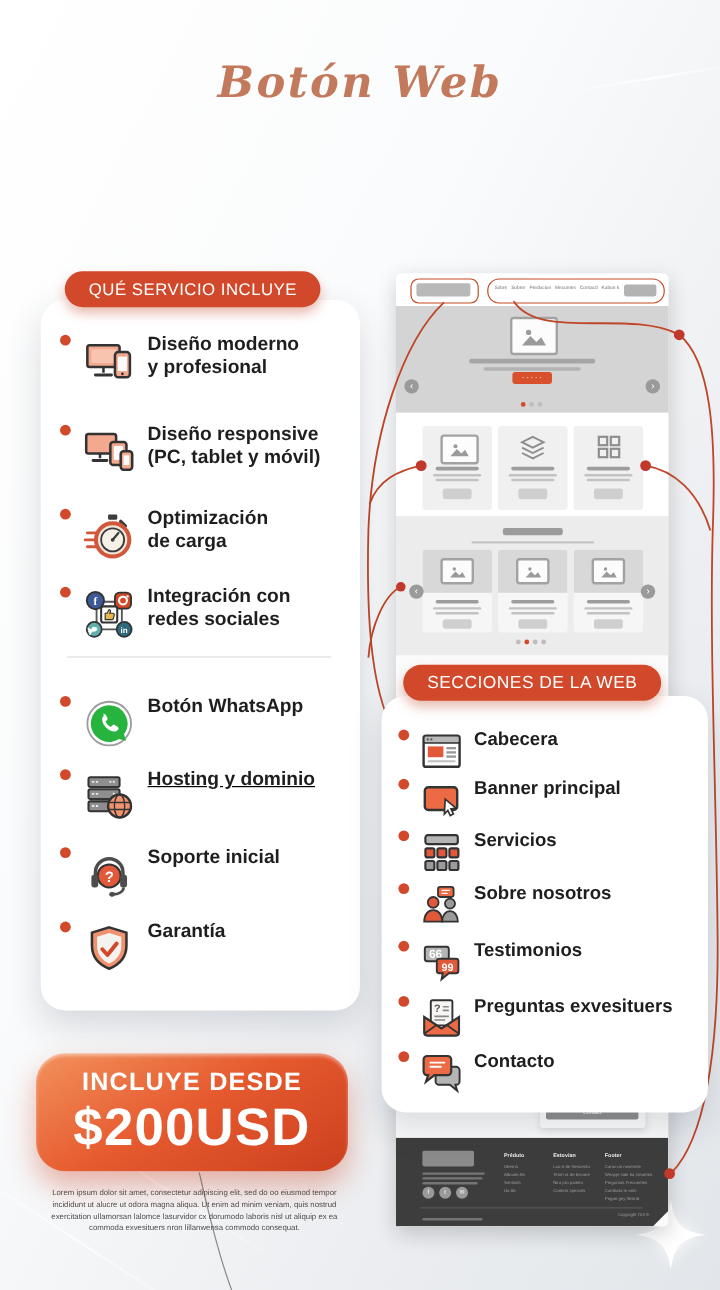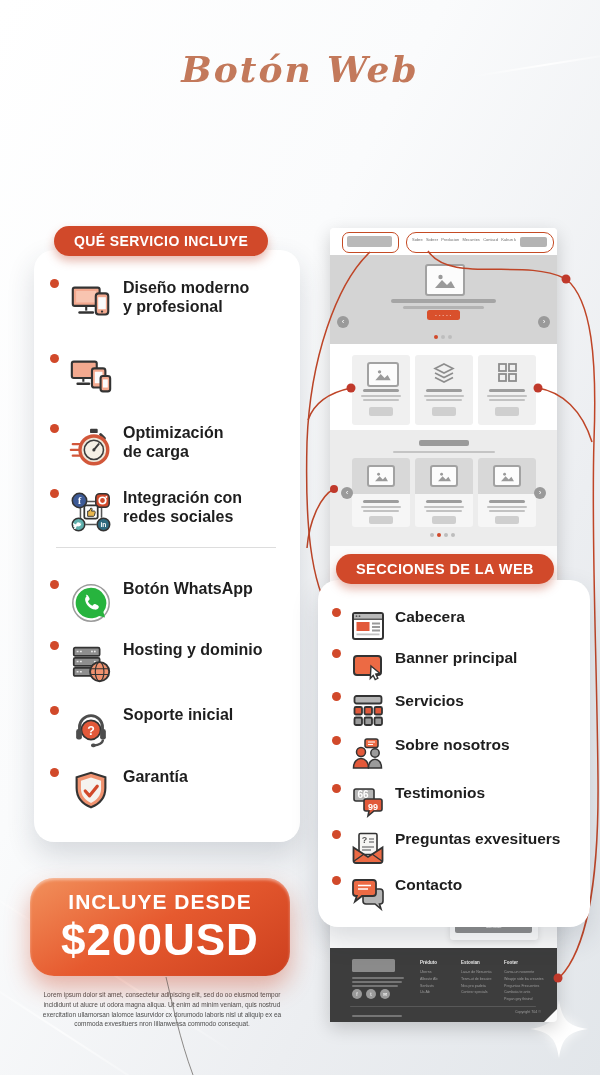--- a/index.html
+++ b/index.html
@@ -15,21 +15,21 @@
   
   .eyebrow{position:absolute;top:48px;left:0;right:0;text-align:center;
     font-family:"DejaVu Serif",serif;font-style:italic;font-weight:700;
     font-size:36px;color:#c3795b;letter-spacing:2px;}
   .main-title{position:absolute;top:94px;left:0;right:0;text-align:center;
     font-size:43px;font-weight:800;color:#171717;letter-spacing:.5px;line-height:1.07;}
 
   
   .card{position:absolute;background:#fff;border-radius:20px;
     box-shadow:0 12px 28px rgba(40,50,70,.16);}
-  .pill{position:absolute;background:#d1492a;color:#fff;font-weight:700;
+  .pill{position:absolute;background:#d1492a;color:#fff;font-weight:400;
     border-radius:16px;padding:7px 20px;font-size:14px;letter-spacing:.4px;
     box-shadow:0 5px 10px rgba(187,57,28,.35);white-space:nowrap;z-index:7;}
 
   
   .row{position:absolute;display:flex;align-items:flex-start;gap:9px;}
   .bullet{width:9px;height:9px;border-radius:50%;background:#d1492a;flex:0 0 auto;}
   .row .ic{flex:0 0 auto;display:flex;align-items:center;justify-content:center;}
   .row .lbl{font-size:16px;font-weight:700;color:#1e1e1e;line-height:1.16;white-space:pre-line;}
   .sections .row .lbl{font-size:15.5px;}
   .divider{position:absolute;left:22px;width:220px;height:1px;background:#ddd;}
@@ -317,20 +317,22 @@
         <svg width="46" height="46" viewBox="0 0 48 48">
             <rect x="4" y="8" width="26" height="17" rx="2" fill="#f3a98f" stroke="#333" stroke-width="2.2"></rect>
             <path d="M16 25v4" stroke="#333" stroke-width="2.2"></path>
             <path d="M10 31h12" stroke="#333" stroke-width="2.5" stroke-linecap="round"></path>
             <rect x="25" y="15" width="14" height="20" rx="2.5" fill="#f3a98f" stroke="#333" stroke-width="2.2"></rect>
             <rect x="28" y="18.5" width="8" height="12" fill="#fbfbfb"></rect>
             <rect x="34" y="23" width="10" height="16" rx="2.5" fill="#f3a98f" stroke="#333" stroke-width="2.2"></rect>
             <rect x="36.5" y="26.5" width="5" height="8.5" fill="#fbfbfb"></rect>
           </svg>
       </span>
+      <span class="lbl">Diseño responsive
+(PC, tablet y móvil)</span>
     </div>
     <div class="row" style="left:16px;top:174px;">
       <span class="bullet"></span>
       <span class="ic">
         <svg width="46" height="46" viewBox="0 0 48 48">
             <rect x="23" y="5" width="8" height="4.5" rx="1" fill="#3c3c3c"></rect>
             <path d="M34 11l4 4" stroke="#3c3c3c" stroke-width="3" stroke-linecap="round"></path>
             <circle cx="27" cy="27" r="14.5" fill="#efe8da" stroke="#d2573a" stroke-width="3.5"></circle>
             <circle cx="27" cy="27" r="10" fill="#f6f1e6" stroke="#3c3c3c" stroke-width="1.6"></circle>
             <path d="M27 27l5-6" stroke="#3c3c3c" stroke-width="2" stroke-linecap="round"></path>
@@ -369,21 +371,21 @@
       <span class="bullet"></span>
       <span class="ic">
         <svg width="46" height="46" viewBox="0 0 48 48">
             <circle cx="24" cy="24" r="19" fill="#fff" stroke="#9c9c9c" stroke-width="1.6"></circle>
             <path d="M24 8a16 16 0 1 0 8.6 29.5l6 1.6-1.7-5.8A16 16 0 0 0 24 8z" fill="#27b43e"></path>
             <path d="M18.6 15.8c1-.9 2.1.1 2.8 1.3l.9 1.6c.5.9.3 1.8-.5 2.5l-1 .9c.8 2.1 2.6 3.9 4.7 4.8l.9-1.1c.6-.8 1.6-1 2.4-.6l1.7 1c1.2.6 2.3 1.7 1.3 2.9-.8 1.1-2.3 2-3.8 1.8-5.1-.8-9.3-4.9-10.1-10-.2-1.6.7-3.1 1.7-4.1z" fill="#fff"></path>
           </svg>
       </span>
       <span class="lbl">Botón WhatsApp</span>
     </div>
-    <div class="row" style="left:16px;top:391px;">
+    <div class="row" style="left:16px;top:391px;text-decoration:underline;">
       <span class="bullet"></span>
       <span class="ic">
         <svg width="46" height="46" viewBox="0 0 48 48">
             <rect x="6" y="7" width="27" height="8.5" rx="1.5" fill="#8e8e8e" stroke="#333" stroke-width="1.8"></rect>
             <rect x="6" y="17.5" width="27" height="8.5" rx="1.5" fill="#8e8e8e" stroke="#333" stroke-width="1.8"></rect>
             <rect x="6" y="28" width="27" height="8.5" rx="1.5" fill="#8e8e8e" stroke="#333" stroke-width="1.8"></rect>
             <path d="M9 11h6M9 21.5h6M9 32h6" stroke="#e8e8e8" stroke-width="1.6" stroke-dasharray="2 1.4"></path>
             <circle cx="28" cy="11" r="1" fill="#e8e8e8"></circle>
             <circle cx="25" cy="11" r="1" fill="#e8e8e8"></circle>
             <circle cx="28" cy="21.5" r="1" fill="#e8e8e8"></circle>

